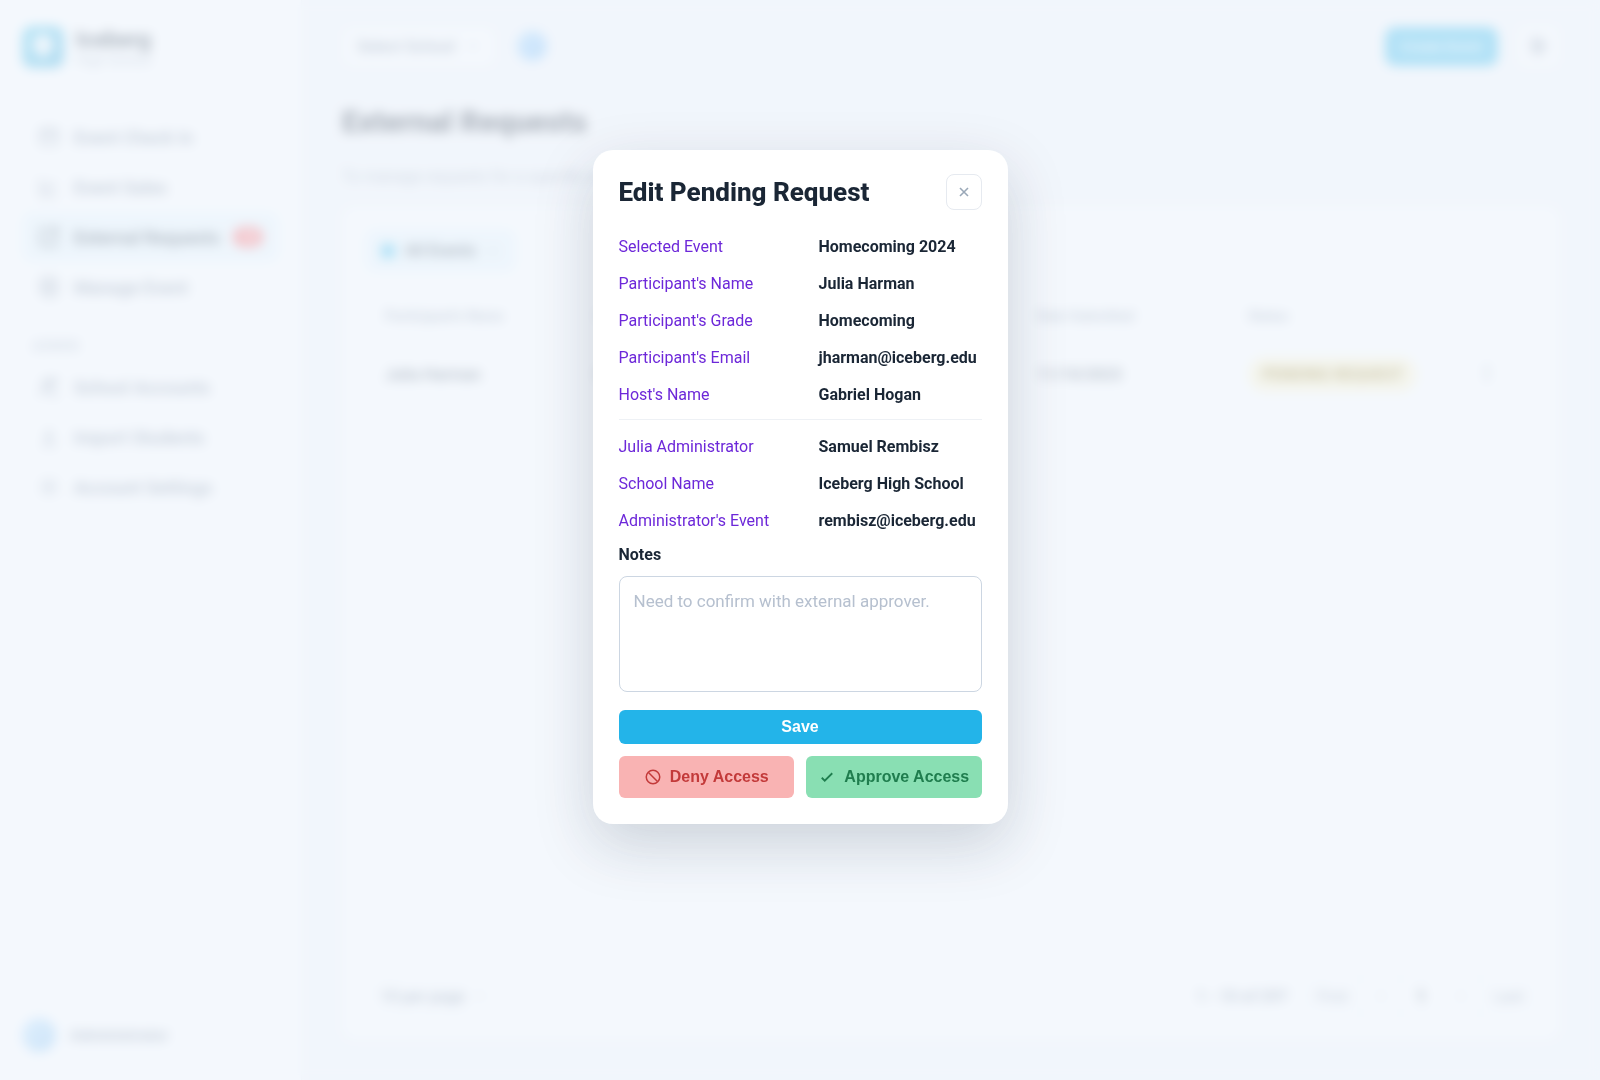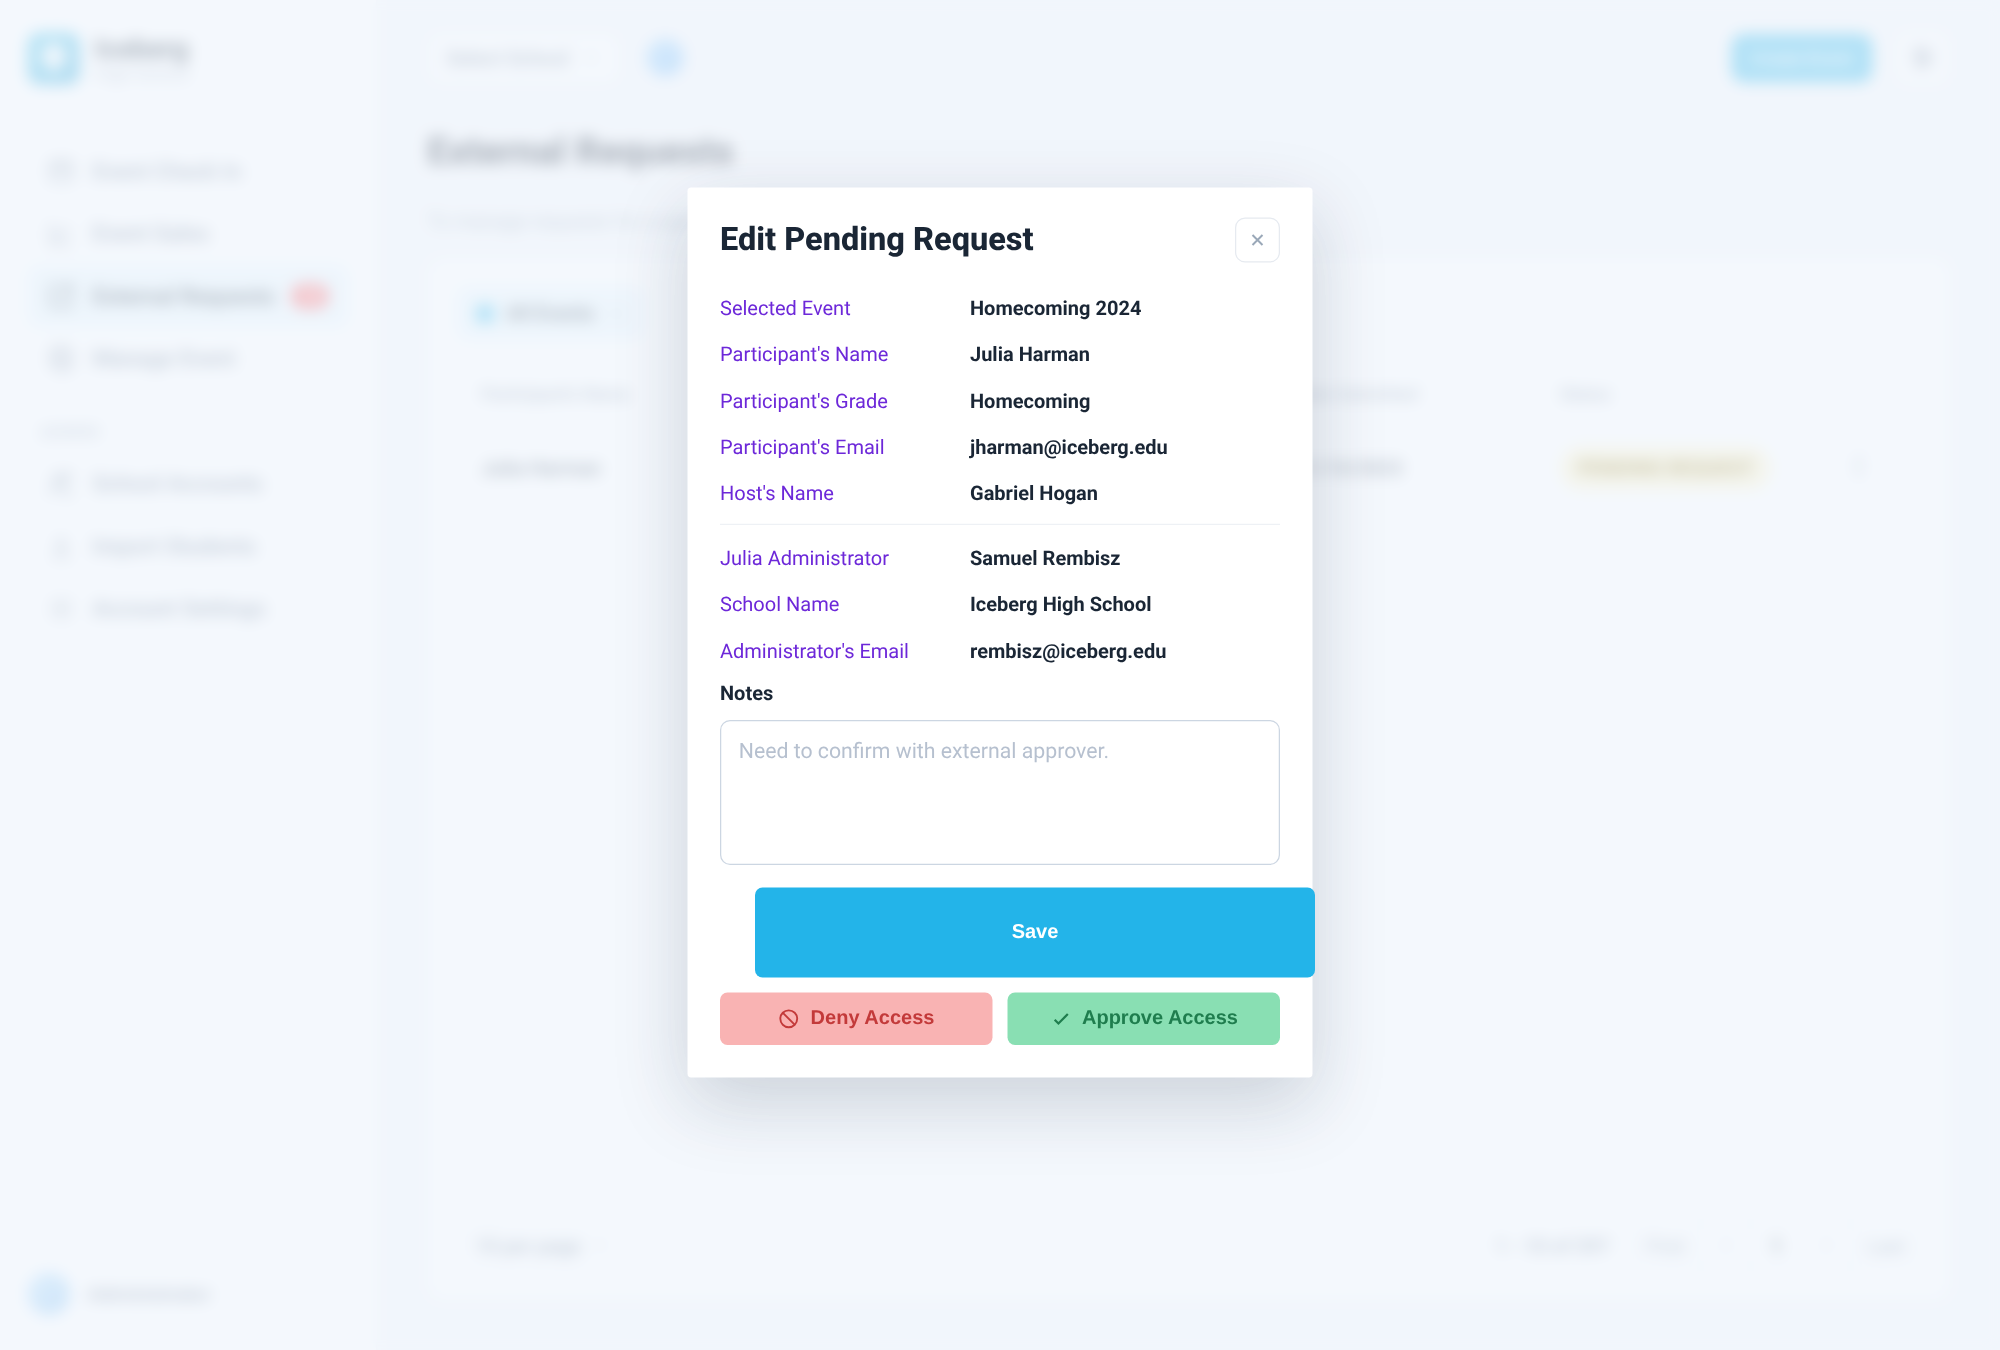--- a/index.html
+++ b/index.html
@@ -49,33 +49,33 @@
   .per-page { display: inline-flex; align-items: center; gap: 8px; background: #fff; border: 1px solid #e6eaf0; border-radius: 10px; padding: 10px 14px; color: #6e7d92; font-weight: 600; }
   .footer-spacer { flex: 1; }
   .page-info { color: #6e7d92; font-weight: 600; }
   .pager { display: inline-flex; background: #fff; border: 1px solid #e6eaf0; border-radius: 10px; overflow: hidden; }
   .pager .pbtn { width: 40px; height: 40px; display: inline-flex; align-items: center; justify-content: center; color: #6e7d92; border-right: 1px solid #e6eaf0; }
   .pager .pbtn:last-child { border-right: none; }
   .pager .pnum { width: 40px; height: 40px; display: inline-flex; align-items: center; justify-content: center; font-weight: 700; color: #1a2a3a; }
 
   
   .overlay { position: fixed; inset: 0; background: rgba(240,245,252,0.7); backdrop-filter: blur(6px); display: flex; align-items: flex-start; justify-content: center; padding-top: 150px; }
-  .modal { width: 500px; background: #fff; border-radius: 3px; box-shadow: 0 20px 60px rgba(16,33,56,.18); padding: 24px 26px 26px; }
+  .modal { width: 415px; background: #fff; border-radius: 20px; box-shadow: 0 20px 60px rgba(16,33,56,.18); padding: 24px 26px 26px; }
   .modal-header { display: flex; align-items: center; justify-content: space-between; margin-bottom: 18px; }
   .modal-title { font-size: 26px; font-weight: 800; color: #1a2635; }
   .close-btn { width: 36px; height: 36px; border: 1px solid #e6eaf0; border-radius: 8px; background: #fff; display: inline-flex; align-items: center; justify-content: center; }
   .close-btn svg { width: 16px; height: 16px; stroke: #9aa8b8; fill: none; stroke-width: 2.4; }
   .field-row { display: grid; grid-template-columns: 200px 1fr; align-items: center; padding: 9px 0; }
   .field-row .label { color: #6d28d9; font-size: 16px; }
   .field-row .value { color: #1a2635; font-weight: 700; font-size: 16px; }
   .divider { height: 1px; background: #eef1f5; margin: 6px 0 8px; }
   .notes-label { font-weight: 700; color: #1a2635; font-size: 16px; margin-top: 6px; }
   .notes { width: 100%; height: 116px; resize: none; border: 1px solid #ccd6e2; border-radius: 8px; padding: 14px; font-size: 17px; color: #4b5968; margin-top: 12px; font-family: inherit; }
   .notes::placeholder { color: #b6c0cf; }
-  .save-btn { width: 100%; background: #23b4e9; color: #fff; border: none; border-radius: 6px; font-weight: 700; font-size: 16px; padding: 27px 0; margin-top: 14px; margin-left: 28px; }
+  .save-btn { width: 100%; background: #23b4e9; color: #fff; border: none; border-radius: 6px; font-weight: 700; font-size: 16px; padding: 8px 0; margin-top: 14px; }
   .modal-actions { display: grid; grid-template-columns: 1fr 1fr; gap: 12px; margin-top: 12px; }
   .deny-btn { background: #f9b3b3; color: #c33a3a; border: none; border-radius: 6px; font-weight: 700; font-size: 16px; padding: 12px 0; display: inline-flex; align-items: center; justify-content: center; gap: 8px; }
   .approve-btn { background: #89dfb3; color: #1f7d4e; border: none; border-radius: 6px; font-weight: 700; font-size: 16px; padding: 12px 0; display: inline-flex; align-items: center; justify-content: center; gap: 8px; }
   .mini-svg { width: 18px; height: 18px; }
 </style>
 </head>
 <body>
 
 <div class="app">
 
@@ -287,21 +287,21 @@
       <div class="divider"></div>
       <div class="field-row">
         <span class="label">Julia Administrator</span>
         <span class="value">Samuel Rembisz</span>
       </div>
       <div class="field-row">
         <span class="label">School Name</span>
         <span class="value">Iceberg High School</span>
       </div>
       <div class="field-row">
-        <span class="label">Administrator's Email</span>
+        <span class="label">Administrator's Event</span>
         <span class="value">rembisz@iceberg.edu</span>
       </div>
 
       <div class="notes-label">Notes</div>
       <textarea class="notes" placeholder="Need to confirm with external approver." style=""></textarea>
 
       <button class="save-btn">Save</button>
       <div class="modal-actions">
         <button class="deny-btn">
           <svg class="mini-svg" viewBox="0 0 24 24" style="stroke:#c33a3a;fill:none;stroke-width:2">

